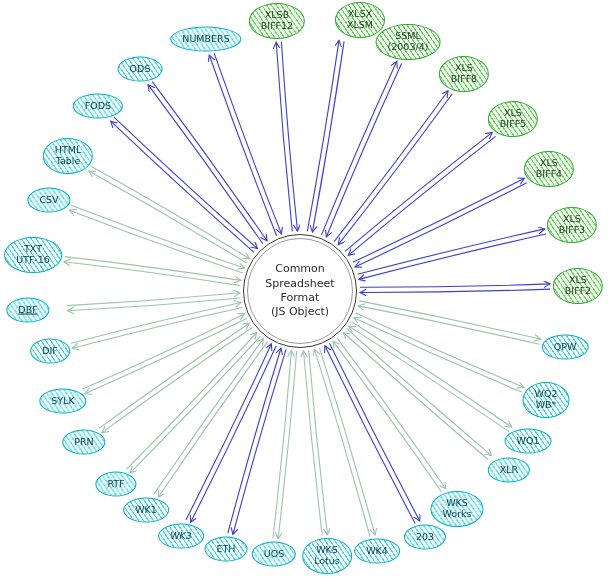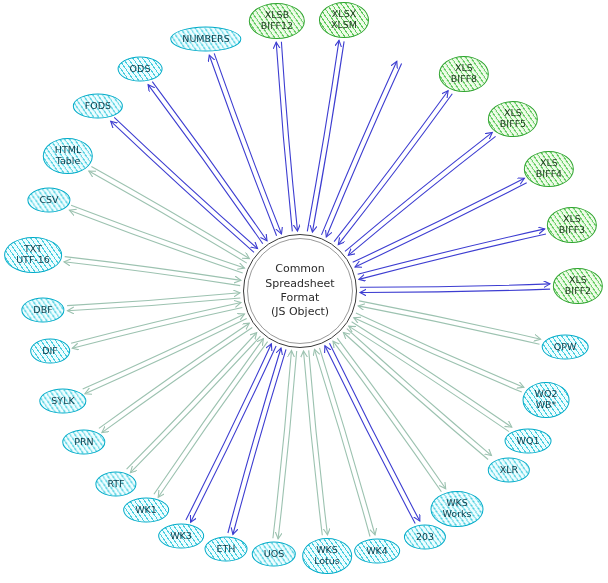--- a/index.html
+++ b/index.html
@@ -119,22 +119,24 @@
       <path d="M114.2,117.3 Q184.7,184.3 257.5,248.6" fill="none" stroke="#3d3dd1" stroke-width="1.1" marker-end="url(#arrowhead-blue)"></path>
       <path d="M262.8,243.8 Q206.9,163.2 148.1,84.7" fill="none" stroke="#3d3dd1" stroke-width="1.1" marker-end="url(#arrowhead-blue)"></path>
       <path d="M152.3,81.7 Q211.1,160.2 267.0,240.8" fill="none" stroke="#3d3dd1" stroke-width="1.1" marker-end="url(#arrowhead-blue)"></path>
       <path d="M276.6,235.7 Q241.3,146.1 209.3,55.2" fill="none" stroke="#3d3dd1" stroke-width="1.1" marker-end="url(#arrowhead-blue)"></path>
       <path d="M214.2,53.4 Q246.1,144.3 281.5,233.9" fill="none" stroke="#3d3dd1" stroke-width="1.1" marker-end="url(#arrowhead-blue)"></path>
     </svg>
 
   <div id="node-layer">
       <div class="node green" style="left: 277px; top: 21px;"><span>XLSB
 BIFF12</span></div>
-      <div class="node green" style="left: 344px; top: 20px;"><span>XLSX
+      <div class="node green" style="left: 360px; top: 20px;"><span>XLSX
 XLSM</span></div>
+      <div class="node green" style="left: 408px; top: 42px;"><span>SSML
+(2003/4)</span></div>
       <div class="node green" style="left: 464px; top: 74px;"><span>XLS
 BIFF8</span></div>
       <div class="node green" style="left: 513px; top: 119px;"><span>XLS
 BIFF5</span></div>
       <div class="node green" style="left: 549px; top: 169px;"><span>XLS
 BIFF4</span></div>
       <div class="node green" style="left: 572px; top: 225px;"><span>XLS
 BIFF3</span></div>
       <div class="node green" style="left: 578px; top: 286px;"><span>XLS
 BIFF2</span></div>
@@ -144,27 +146,27 @@
       <div class="node cyan" style="left: 528px; top: 441px;"><span>WQ1</span></div>
       <div class="node cyan" style="left: 509px; top: 470px;"><span>XLR</span></div>
       <div class="node cyan" style="left: 457px; top: 509px;"><span>WKS
 Works</span></div>
       <div class="node cyan" style="left: 425px; top: 537px;"><span>203</span></div>
       <div class="node cyan" style="left: 377px; top: 551px;"><span>WK4</span></div>
       <div class="node cyan" style="left: 327px; top: 556px;"><span>WKS
 Lotus</span></div>
       <div class="node cyan" style="left: 274px; top: 554px;"><span>UOS</span></div>
       <div class="node cyan" style="left: 226px; top: 549px; text-align: right;"><span>ETH</span></div>
-      <div class="node cyan" style="left: 181px; top: 536px;"><span>WK3</span></div>
+      <div class="node cyan" style="left: 181px; top: 536px; font-style: italic;"><span>WK3</span></div>
       <div class="node cyan" style="left: 146px; top: 510px;"><span>WK1</span></div>
       <div class="node cyan" style="left: 116px; top: 484px;"><span>RTF</span></div>
       <div class="node cyan" style="left: 84px; top: 442px;"><span>PRN</span></div>
       <div class="node cyan" style="left: 63px; top: 401px;"><span>SYLK</span></div>
       <div class="node cyan" style="left: 50px; top: 351px;"><span>DIF</span></div>
-      <div class="node cyan" style="left: 43px; top: 310px;"><span>DBF</span></div>
+      <div class="node cyan" style="left: 28px; top: 310px; text-decoration: underline;"><span>DBF</span></div>
       <div class="node cyan" style="left: 33px; top: 255px;"><span>TXT
 UTF-16</span></div>
       <div class="node cyan" style="left: 49px; top: 200px;"><span>CSV</span></div>
       <div class="node cyan" style="left: 68px; top: 156px;"><span>HTML
 Table</span></div>
       <div class="node cyan" style="left: 98px; top: 106px;"><span>FODS</span></div>
       <div class="node cyan" style="left: 140px; top: 69px;"><span>ODS</span></div>
       <div class="node cyan" style="left: 206px; top: 39px;"><span>NUMBERS</span></div>
     </div>
 

